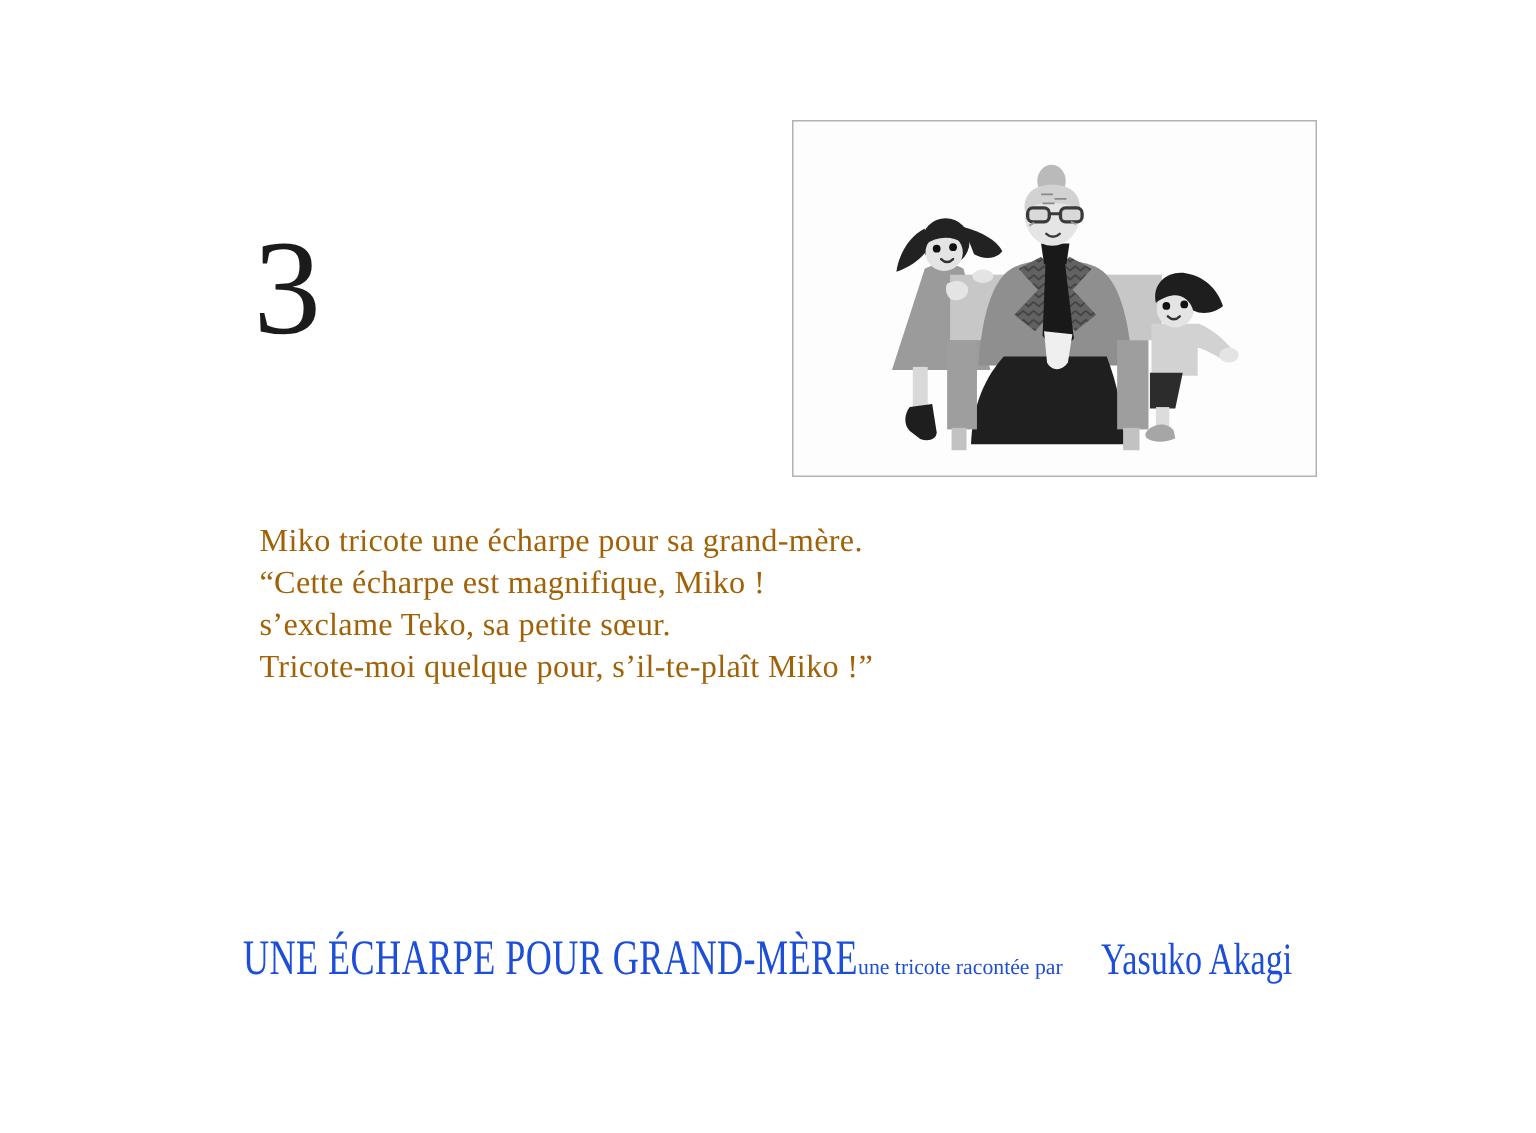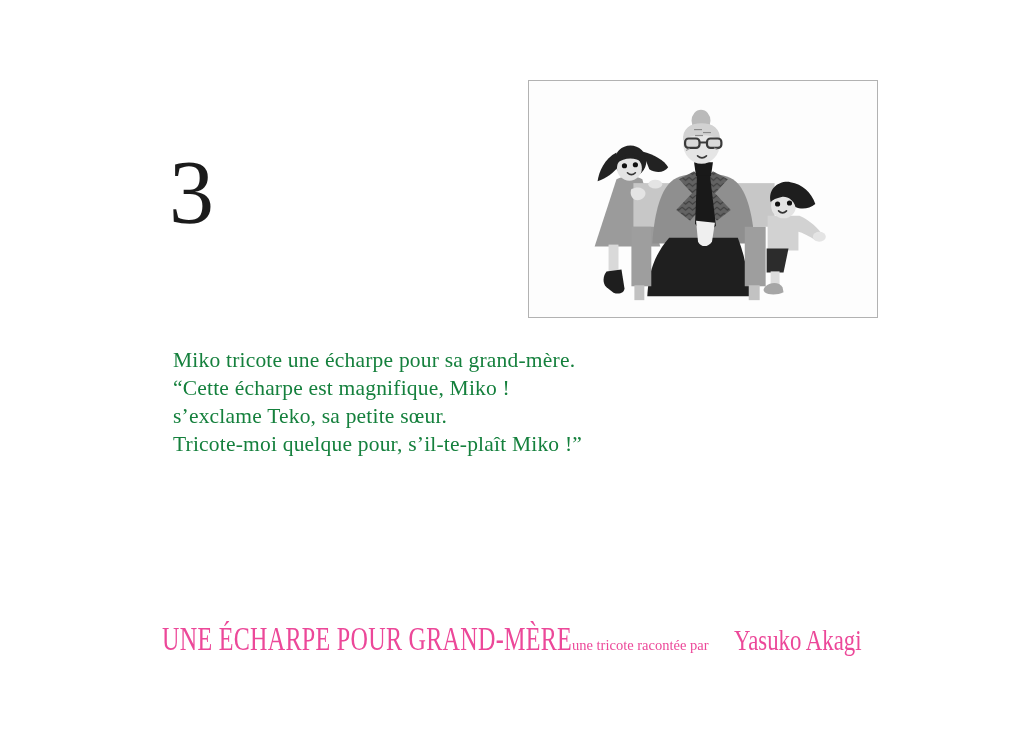--- a/index.html
+++ b/index.html
@@ -11,26 +11,26 @@
     position:absolute;left:169px;top:148px;
     font-size:90px;line-height:90px;color:#1b1b1b;
   }
   .illustration-frame{
     position:absolute;left:528px;top:80px;width:350px;height:238px;
     border:1px solid #b2b2b2;box-sizing:border-box;background:#fdfdfd;
   }
   .illustration-frame svg{display:block;width:100%;height:100%;}
   .story{
     position:absolute;left:173px;top:346px;
-    font-size:21.5px;line-height:28px;letter-spacing:.2px;color:#15803d;
+    font-size:21.5px;line-height:28px;letter-spacing:.2px;color:#a16207;
   }
   .story p{margin:0;padding:0;}
   .footer{
     position:absolute;left:162px;top:621px;
-    display:flex;align-items:baseline;white-space:nowrap;color:#ec4899;
+    display:flex;align-items:baseline;white-space:nowrap;color:#1d4ed8;
   }
   .title-fit{width:402px;}
   .book-title{
     display:inline-block;font-size:33px;letter-spacing:.4px;
     transform:scaleX(.73);transform-origin:0 100%;
   }
   .byline{font-size:14.5px;margin:0 6px 0 8px;}
   .author-fit{width:133px;margin-left:20px;}
   .author{
     display:inline-block;font-size:30px;

